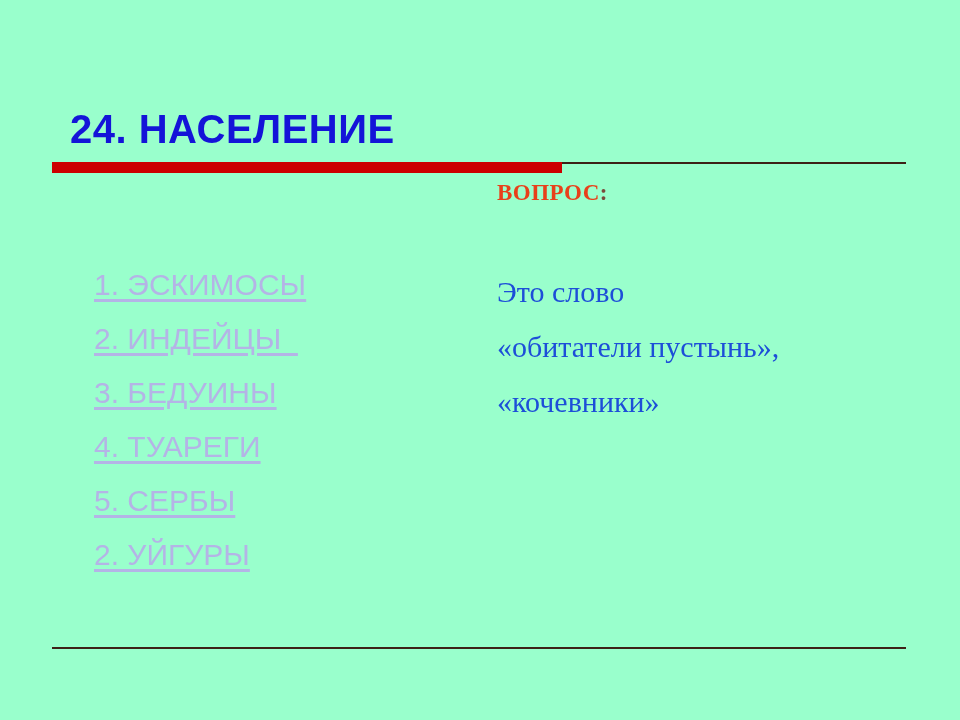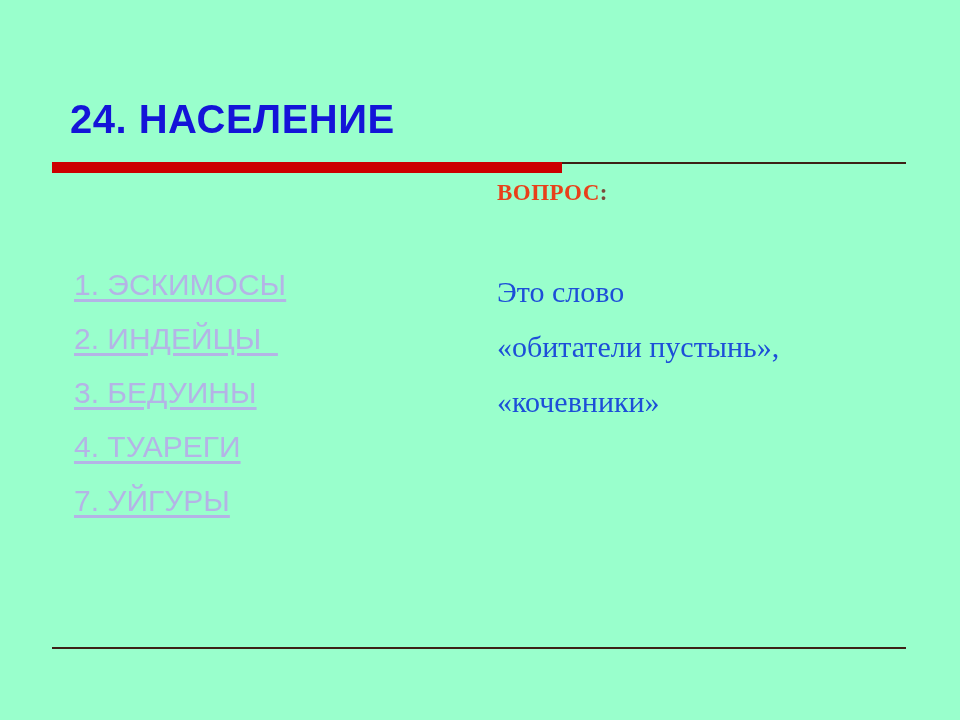--- a/index.html
+++ b/index.html
@@ -19,21 +19,21 @@
     width: 960px;
     height: 720px;
     background: #99ffcc;
     box-sizing: border-box;
   }
 
   
   #slide-title {
     position: absolute;
     left: 70px;
-    top: 98px;
+    top: 108px;
     font-family: "Liberation Sans", sans-serif;
     font-weight: bold;
     font-size: 40px;
     letter-spacing: 0.5px;
     color: #1414d8;
     white-space: nowrap;
     line-height: 1.05;
   }
 
   
@@ -65,20 +65,21 @@
     display: block;
     font-family: "Liberation Sans", sans-serif;
     font-size: 30px;
     line-height: 54px;
     color: #b4b4e6;
     text-decoration: underline;
     text-decoration-color: #b4b4e6;
     text-underline-offset: 4px;
     white-space: pre;
     cursor: pointer;
+    margin-left: 20px;
   }
 
   
   #question-block {
     position: absolute;
     left: 497px;
     top: 180px;
     width: 420px;
   }
   #question-label {
@@ -122,21 +123,22 @@
   <div id="slide-title">24. НАСЕЛЕНИЕ</div>
 
   <div id="title-rule"></div>
   <div id="title-rule-accent"></div>
 
   <div id="answer-list">
     <span class="answer-item">1. ЭСКИМОСЫ</span>
     <span class="answer-item">2. ИНДЕЙЦЫ  </span>
     <span class="answer-item">3. БЕДУИНЫ</span>
     <span class="answer-item">4. ТУАРЕГИ</span>
-    <span class="answer-item">7. УЙГУРЫ</span>
+    <span class="answer-item">5. СЕРБЫ</span>
+    <span class="answer-item">2. УЙГУРЫ</span>
   </div>
 
   <div id="question-block">
     <div id="question-label"><span>ВОПРОС</span><span class="colon">:</span></div>
     <div id="question-body">
       <div class="question-line">Это слово</div>
       <div class="question-line">«обитатели пустынь»,</div>
       <div class="question-line">«кочевники»</div>
     </div>
   </div>

